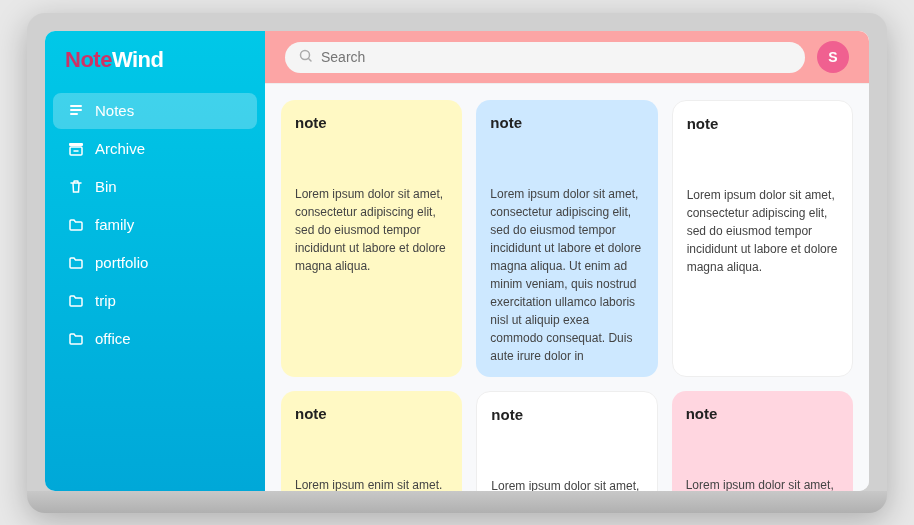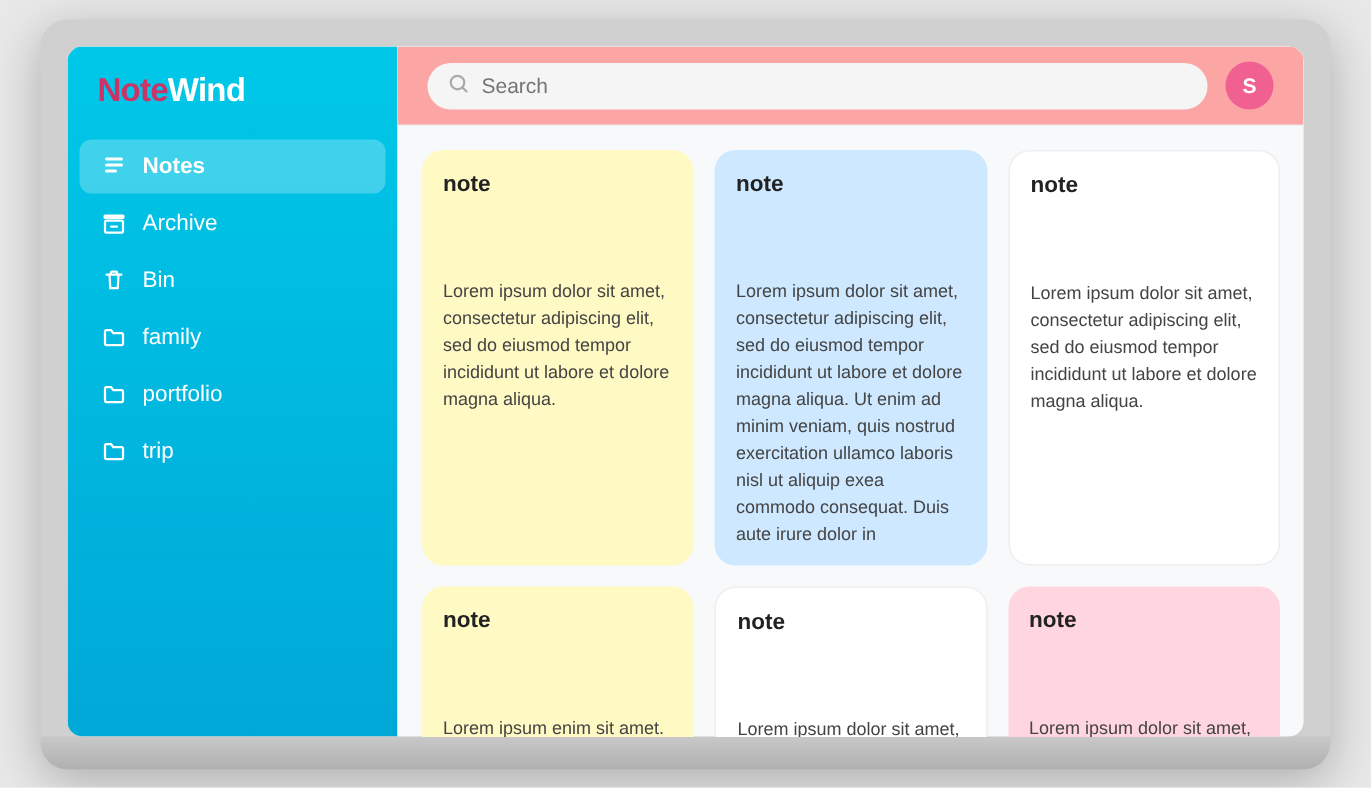--- a/index.html
+++ b/index.html
@@ -85,21 +85,20 @@
       border-radius: 8px;
       color: #fff;
       font-size: 15px;
       font-weight: 500;
       cursor: pointer;
       transition: background 0.15s;
     }
 
     .sidebar-item.active {
       background: rgba(255,255,255,0.25);
-      font-weight: bold;
     }
 
     .sidebar-icon {
       width: 18px;
       height: 18px;
       display: flex;
       align-items: center;
       justify-content: center;
       flex-shrink: 0;
     }
@@ -284,20 +283,28 @@
 
           <div class="sidebar-item">
             <span class="sidebar-icon">
               <svg width="16" height="16" viewBox="0 0 16 16" fill="none">
                 <path d="M2 4a1 1 0 011-1h3l1.5 2H13a1 1 0 011 1v6a1 1 0 01-1 1H3a1 1 0 01-1-1V4z" stroke="white" stroke-width="1.5" fill="none"></path>
               </svg>
             </span>
             <span>trip</span>
           </div>
 
+          <div class="sidebar-item">
+            <span class="sidebar-icon">
+              <svg width="16" height="16" viewBox="0 0 16 16" fill="none">
+                <path d="M2 4a1 1 0 011-1h3l1.5 2H13a1 1 0 011 1v6a1 1 0 01-1 1H3a1 1 0 01-1-1V4z" stroke="white" stroke-width="1.5" fill="none"></path>
+              </svg>
+            </span>
+            <span>office</span>
+          </div>
 
         </nav>
       </aside>
 
       <main class="main-content">
 
         <header class="header">
           <div class="search-bar">
             <span class="search-icon-wrap">
               <svg width="14" height="14" viewBox="0 0 14 14" fill="none">

